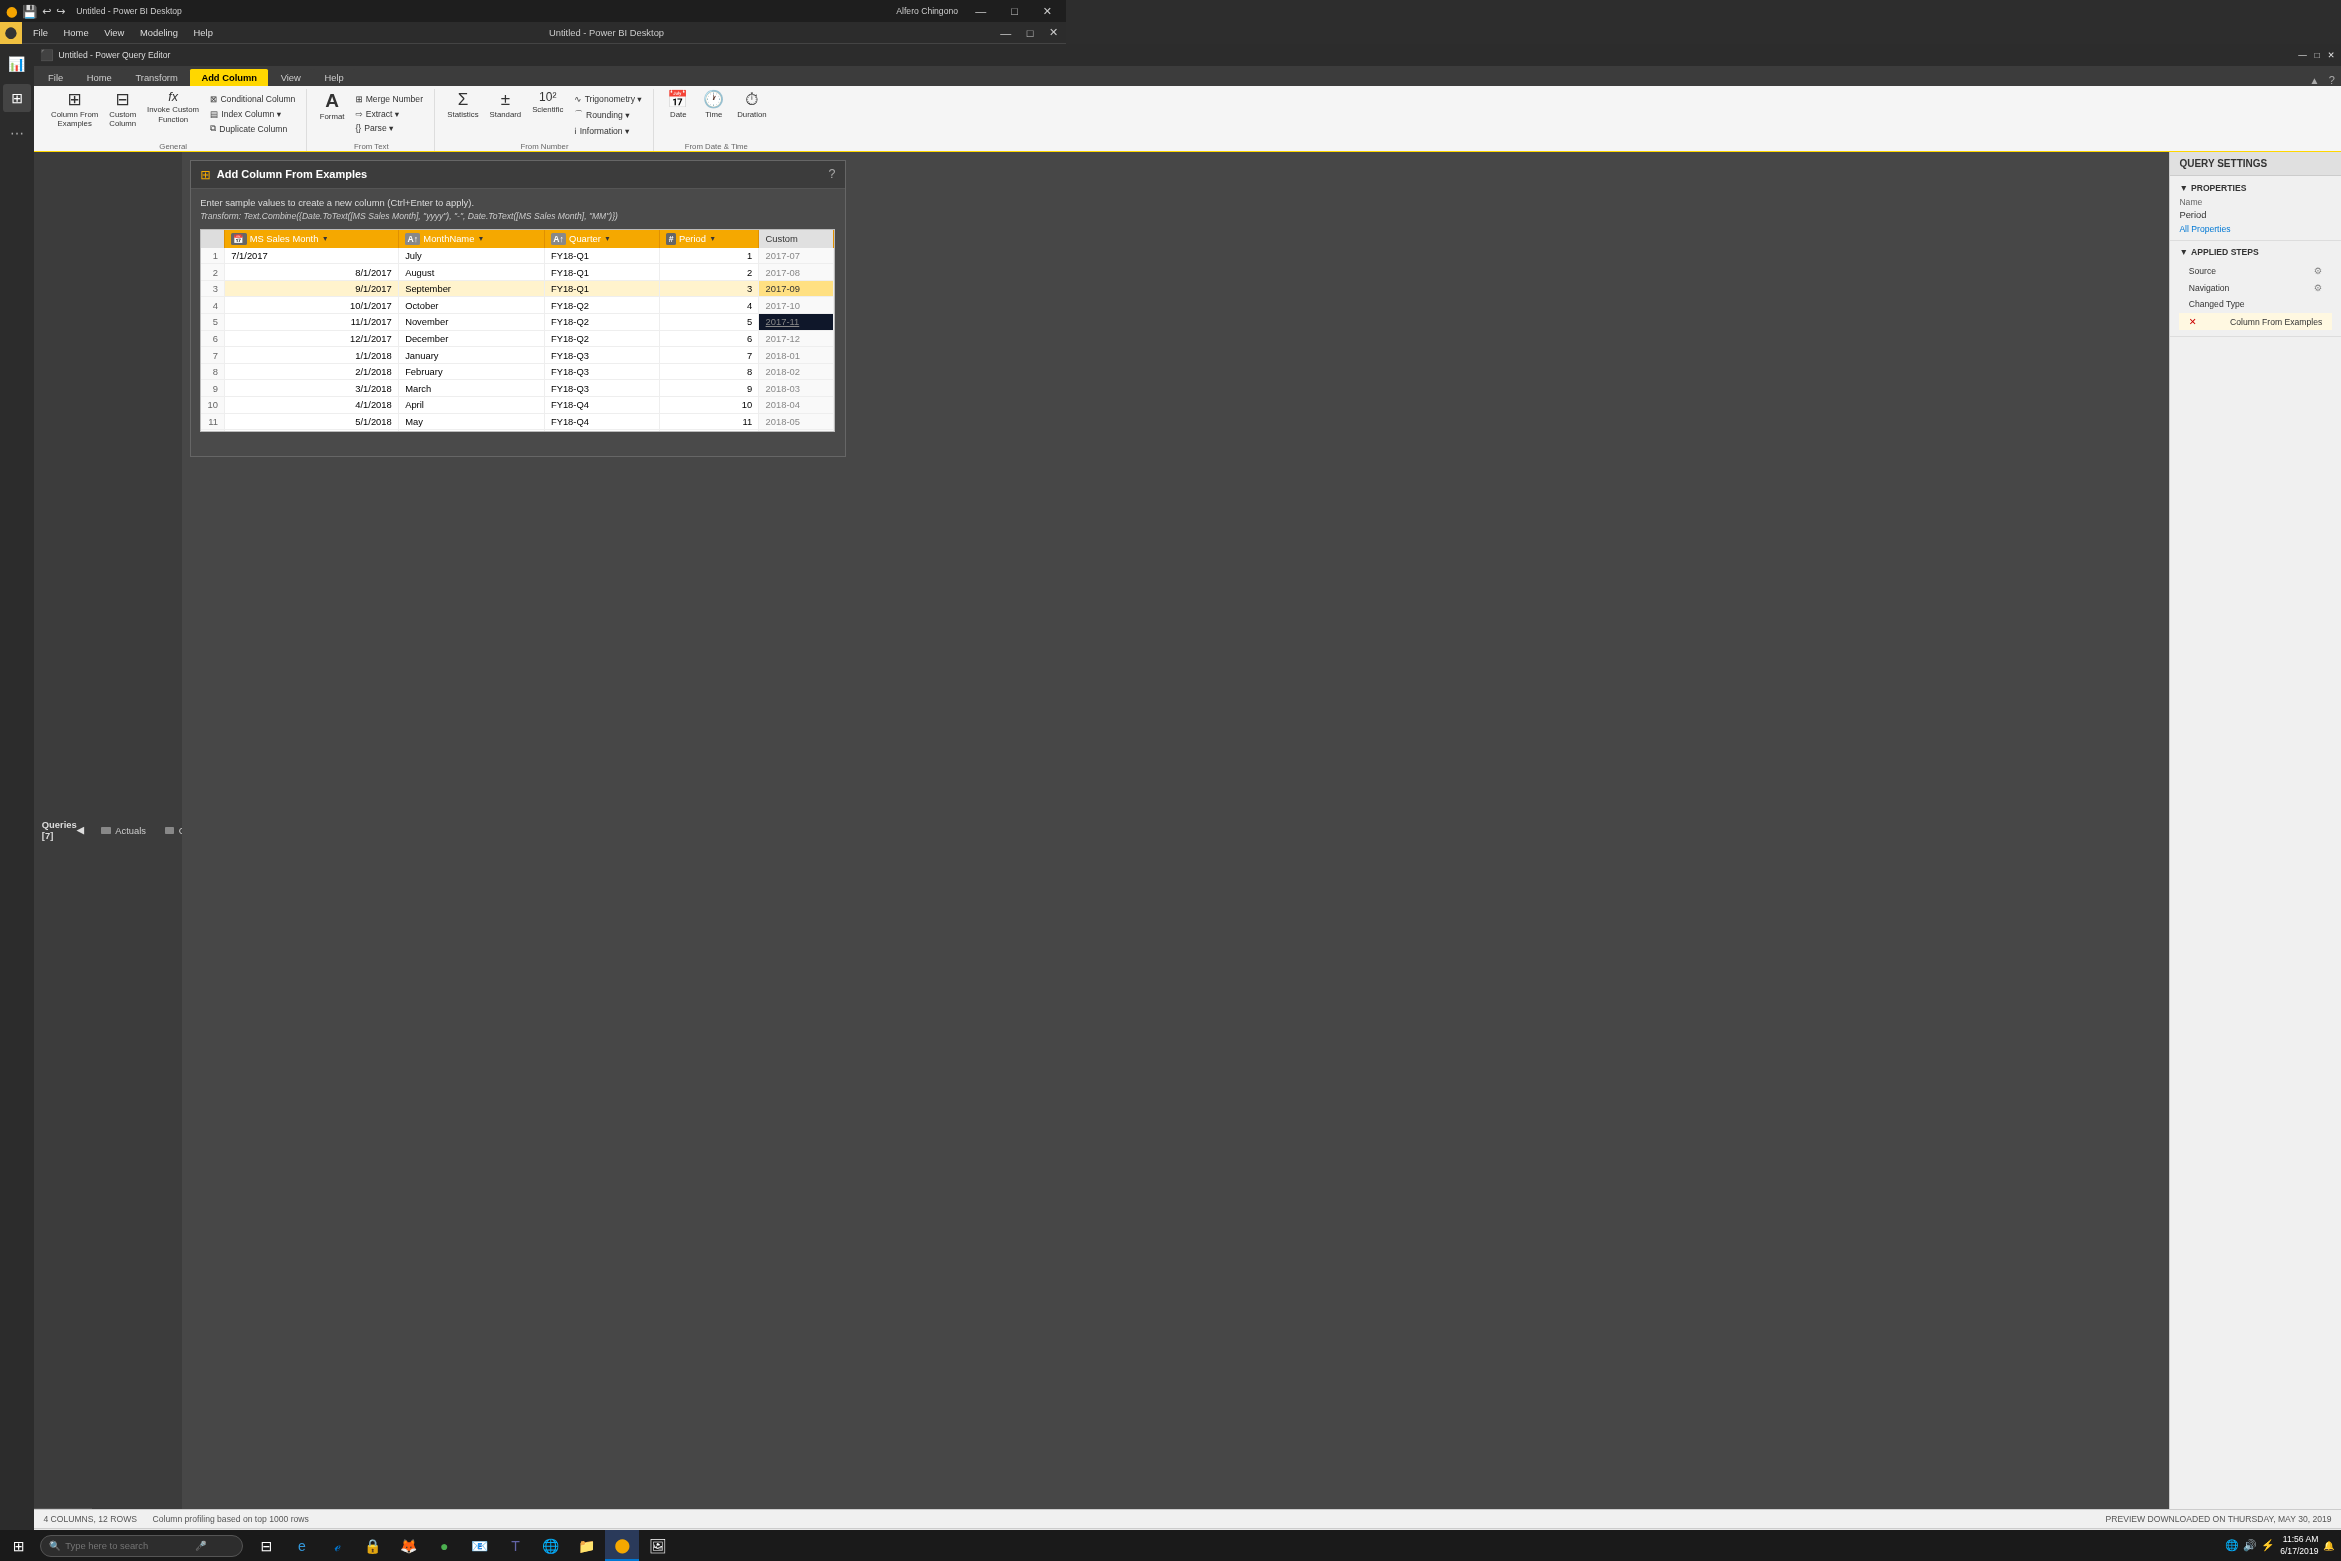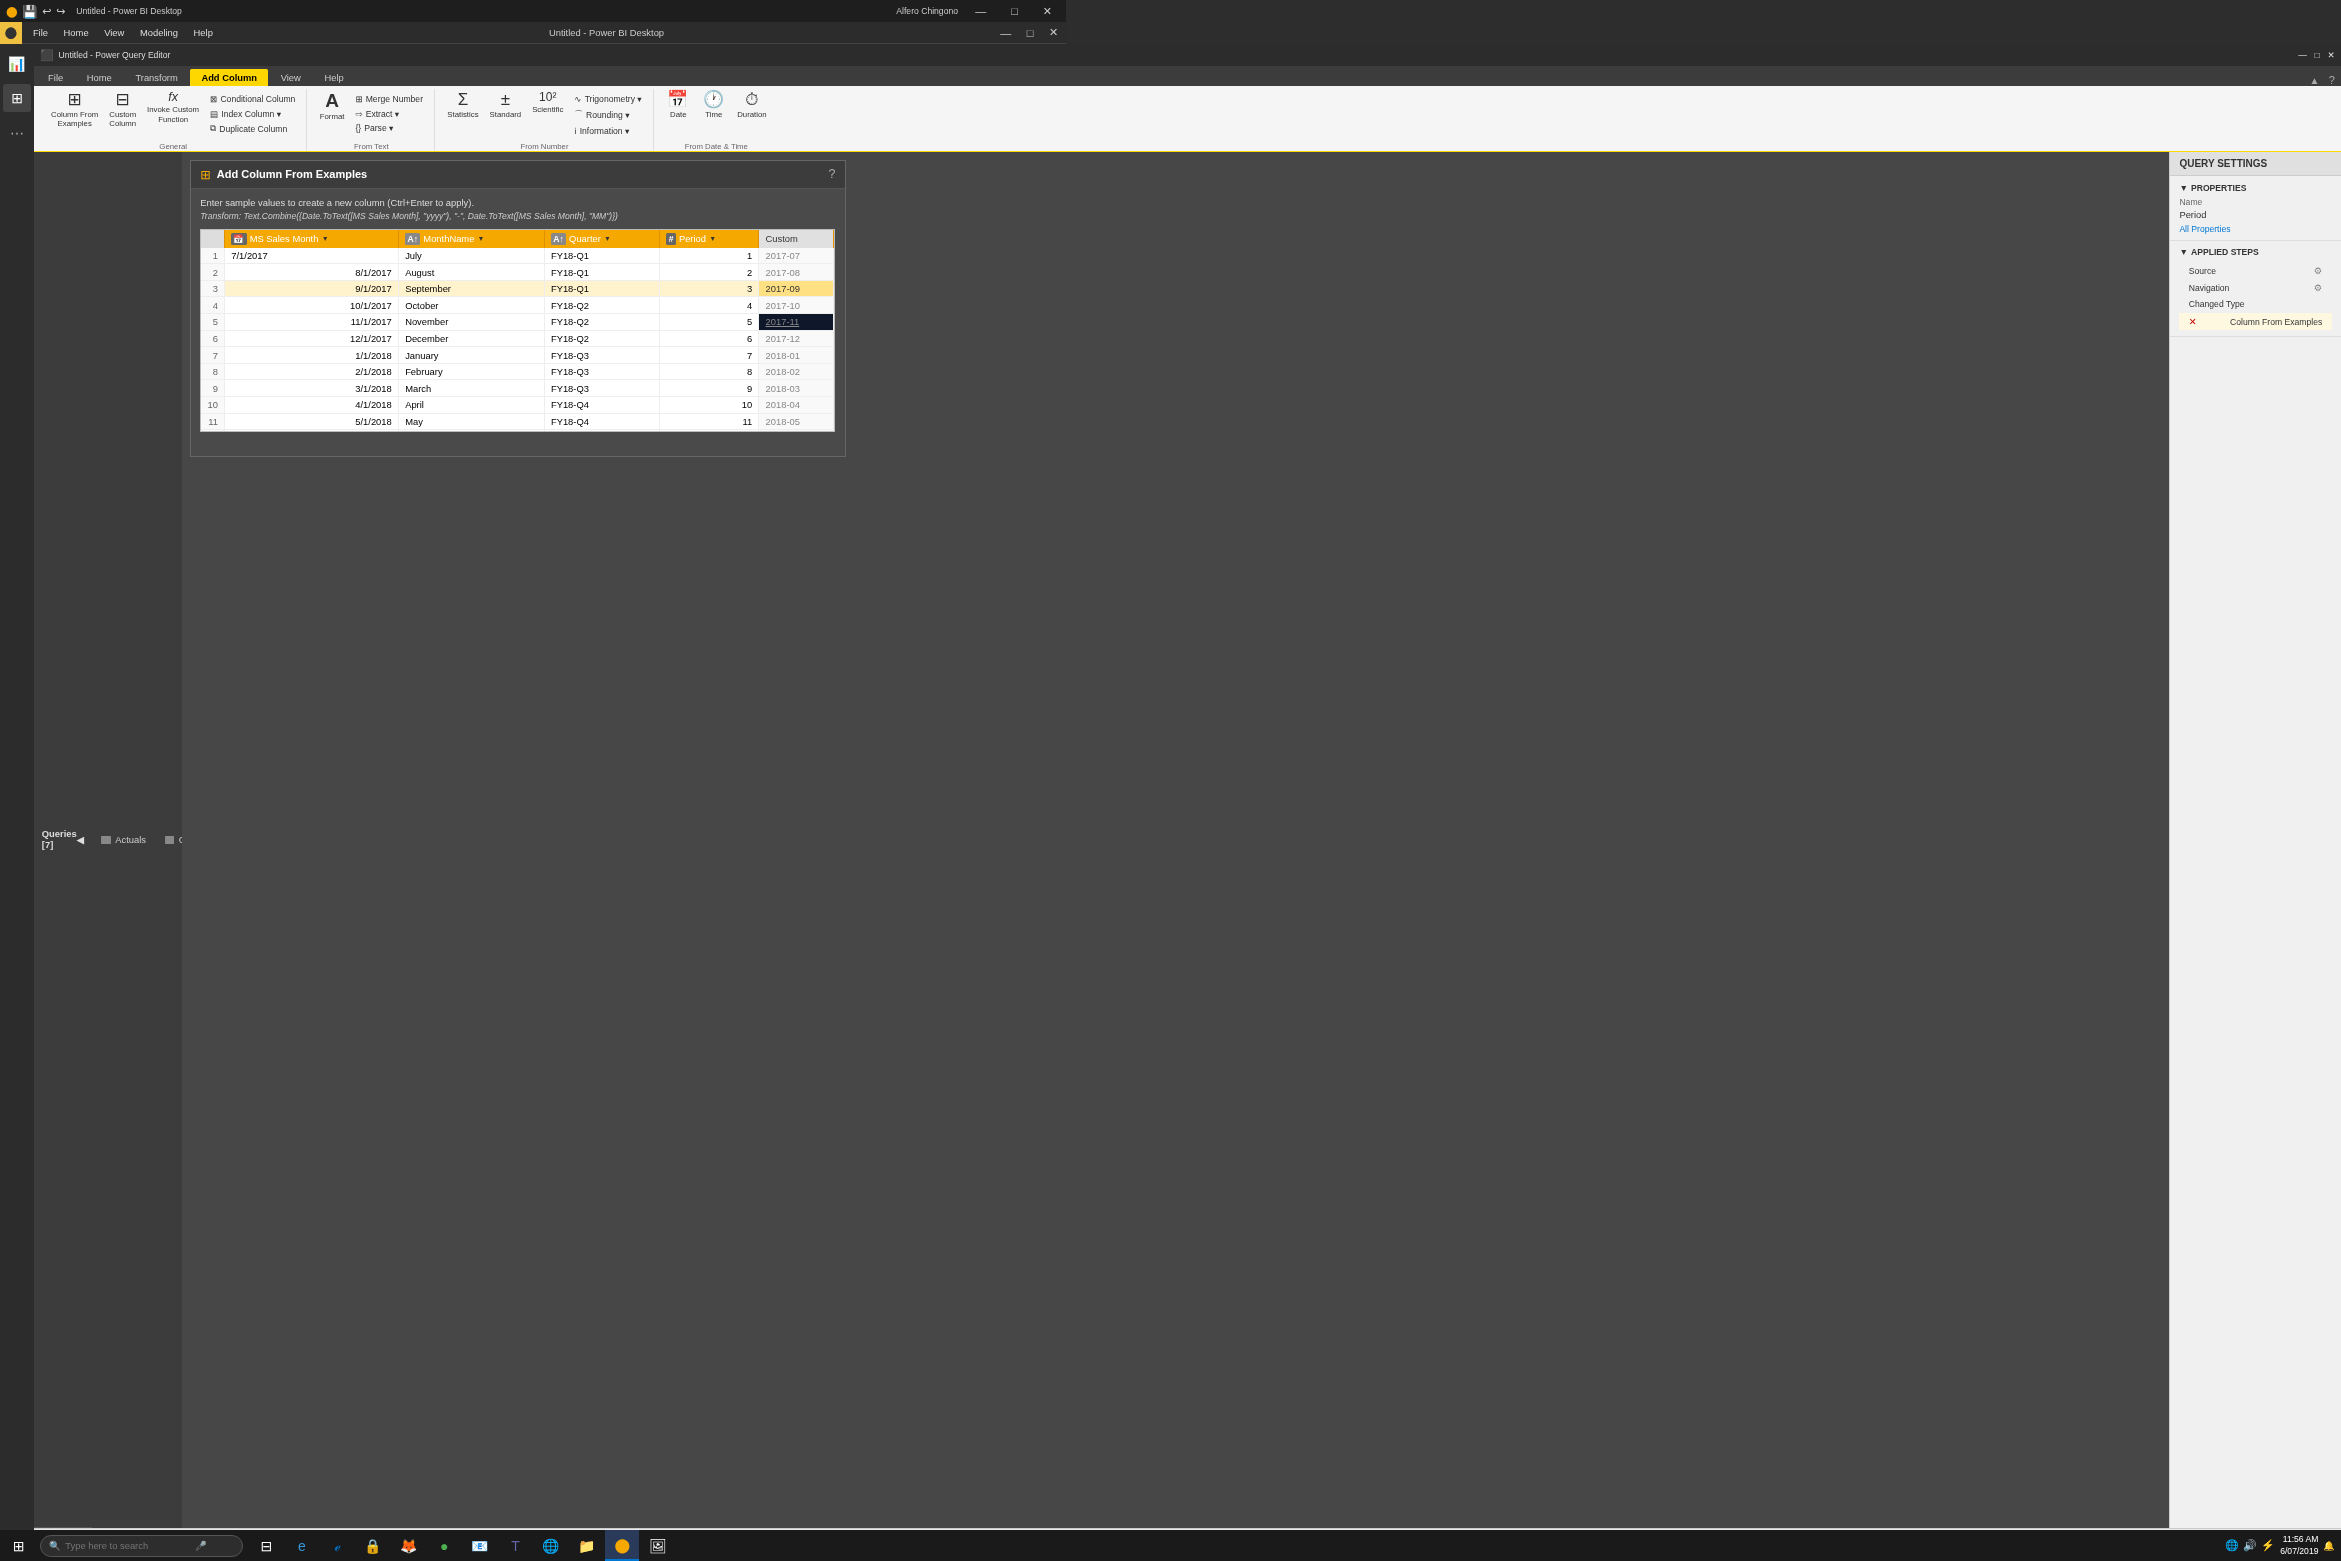--- a/index.html
+++ b/index.html
@@ -822,20 +822,27 @@
           <span>Changed Type</span>
         </div>
         <div class="applied-step active">
           <span class="x-icon">✕</span>
           <span>Column From Examples</span>
         </div>
       </div>
     </div>
   </div>
 
+  <div id="statusbar">
+    <div class="left">
+      <span>4 COLUMNS, 12 ROWS</span>
+      <span>Column profiling based on top 1000 rows</span>
+    </div>
+    <span>PREVIEW DOWNLOADED ON THURSDAY, MAY 30, 2019</span>
+  </div>
 
   <div id="tabsbar">
     <div class="page-tab active">Page 1</div>
     <div class="page-tab-add">+</div>
   </div>
 
   <div id="page-indicator">PAGE 1 OF 1</div>
 </div>
 
 <div id="taskbar">
@@ -860,18 +867,18 @@
     <div class="task-icon">🖼</div>
   </div>
   <div class="sys-tray">
     <div class="sys-tray-icons">
       <span>🌐</span>
       <span>🔊</span>
       <span>⚡</span>
     </div>
     <div class="time">
       <div>11:56 AM</div>
-      <div>6/07/2019</div>
+      <div>6/17/2019</div>
     </div>
     <span>🔔</span>
   </div>
 </div>
 
 
 </body></html>

